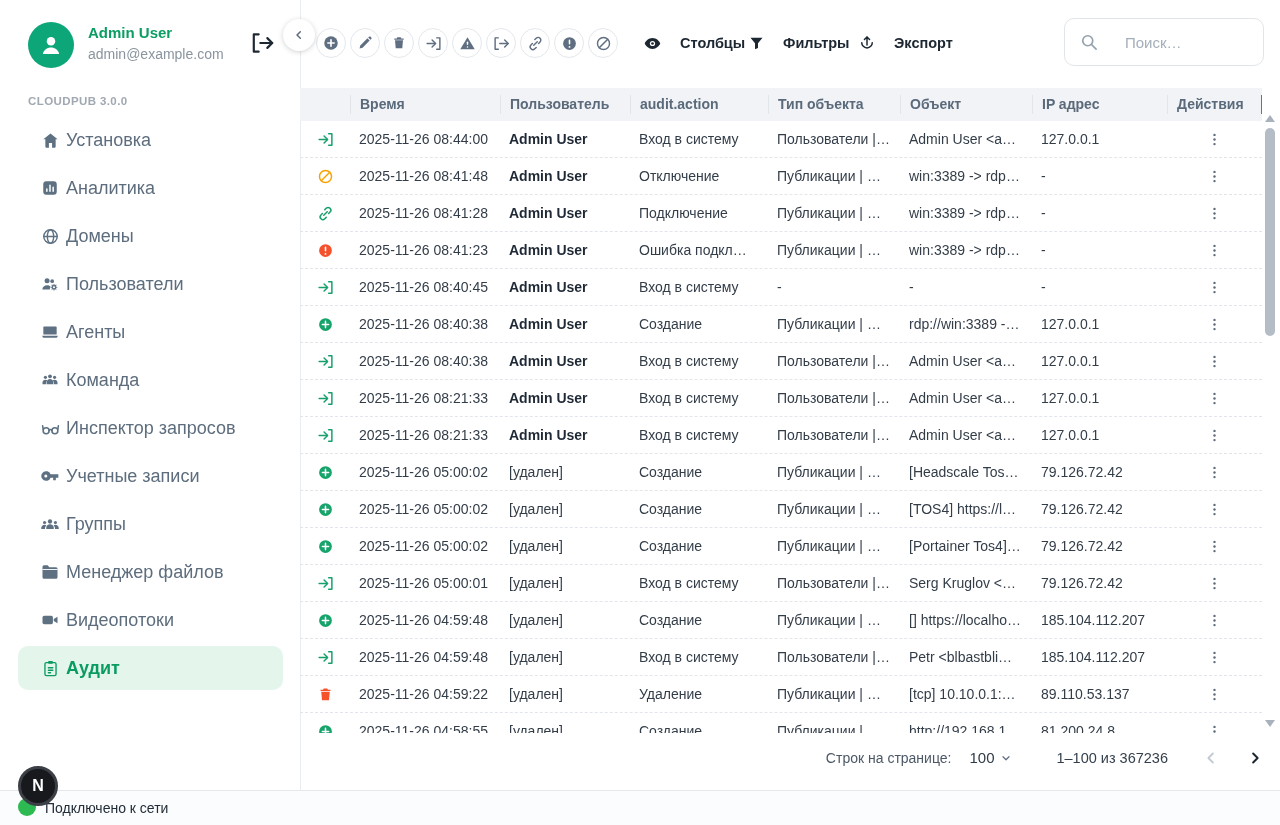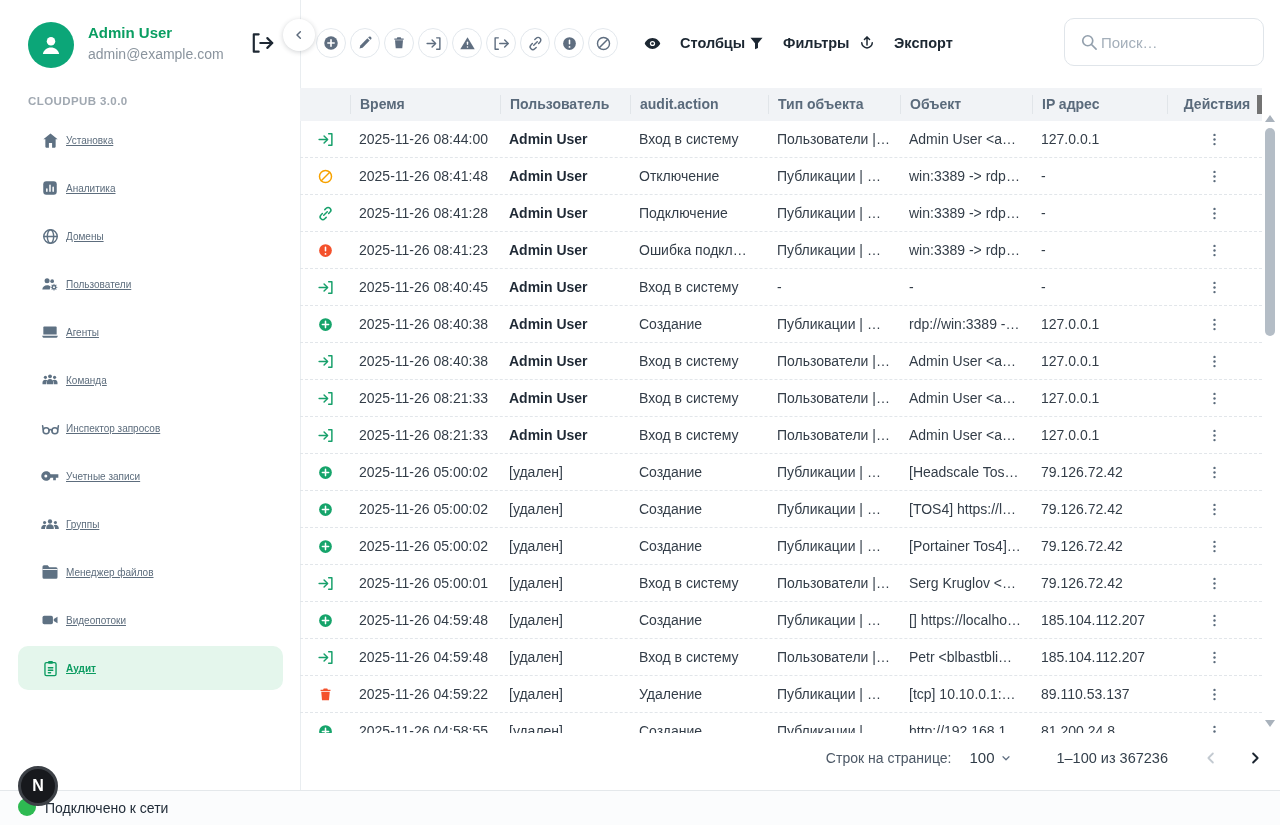--- a/index.html
+++ b/index.html
@@ -13,45 +13,45 @@
   .avatar{position:absolute;left:28px;top:22px;width:46px;height:46px;border-radius:50%;background:#0ca678;
           display:flex;align-items:center;justify-content:center;}
   .u-name{position:absolute;left:88px;top:24px;font-size:15px;font-weight:bold;color:#0a9e62;}
   .u-email{position:absolute;left:88px;top:46px;font-size:14px;color:#8a949e;}
   .top-logout{position:absolute;left:250px;top:30px;width:26px;height:26px;cursor:pointer;}
   .version{position:absolute;left:28px;top:95px;font-size:11.5px;font-weight:bold;color:#a0a8b1;letter-spacing:.4px;}
 
   .menu{position:absolute;left:0;top:116px;width:300px;list-style:none;margin:0;padding:0;}
   .menu-item{position:relative;height:48px;display:flex;align-items:center;cursor:pointer;}
   .menu-item .ico{position:relative;z-index:1;width:24px;margin-left:38px;display:flex;justify-content:center;}
-  .menu-item .lbl{position:relative;z-index:1;margin-left:4px;font-size:10px;color:#5d6d7d;text-decoration:underline;}
+  .menu-item .lbl{position:relative;z-index:1;margin-left:4px;font-size:18px;color:#5d6d7d;}
   .menu-item.active::before{content:"";position:absolute;left:18px;right:17px;top:2px;bottom:2px;
           background:#e4f6ec;border-radius:10px;}
   .menu-item.active .lbl{color:#0a9b60;font-weight:bold;}
 
   
   .collapse-btn{position:absolute;left:283px;top:19px;width:32px;height:32px;border-radius:50%;background:#fff;
           box-shadow:0 1px 5px rgba(40,50,60,.22);display:flex;align-items:center;justify-content:center;cursor:pointer;z-index:2;}
   .tbtn{position:absolute;top:28px;width:30px;height:30px;border-radius:50%;border:1px solid #e3e8ed;background:#fff;
         box-sizing:border-box;display:flex;align-items:center;justify-content:center;cursor:pointer;}
   .act-btn{position:absolute;top:31px;height:24px;display:flex;align-items:center;gap:18px;cursor:pointer;
            font-size:14.5px;font-weight:bold;color:#1c2732;}
   .search{position:absolute;left:1064px;top:18px;width:200px;height:48px;border:1px solid #e0e5ea;border-radius:10px;
-          box-sizing:border-box;display:flex;align-items:center;gap:0;padding-left:14px;background:#fff;}
+          box-sizing:border-box;display:flex;align-items:center;gap:24px;padding-left:14px;background:#fff;}
   .search input{border:0;outline:0;font-size:15px;color:#39434e;width:130px;background:transparent;
           font-family:"Liberation Sans","DejaVu Sans",sans-serif;}
   .search input::placeholder{color:#a4afba;}
 
   
   .thead,.trow{display:grid;grid-template-columns:50px 150px 130px 138px 132px 132px 135px 95px;}
   .thead{position:absolute;left:300px;top:88px;width:962px;height:33px;background:#f1f3f6;align-items:center;}
   .th{font-size:14px;font-weight:bold;color:#5a6a7b;padding-left:9px;border-left:1px solid #e1e5e9;
       height:19px;line-height:19px;white-space:nowrap;overflow:hidden;}
   .th.no-sep{border-left:none;}
-  .th.last{border-right:5px solid #737373;text-align:center;}
+  .th.last{border-right:1px solid #737373;}
   .tbody{position:absolute;left:300px;top:121px;width:962px;height:612px;overflow:hidden;}
   .trow{height:36px;align-items:center;border-bottom:1px dashed #e2e6ea;}
   .td{font-size:14px;color:#333d48;padding-left:9px;white-space:nowrap;overflow:hidden;}
   .c-user.bold{font-weight:bold;color:#1f2935;}
   .c-icon{display:flex;justify-content:center;padding-left:0;}
   .c-actions{display:flex;justify-content:center;padding-left:0;cursor:pointer;}
   .ri{display:none;}
   .ri.show{display:block;}
 
   

